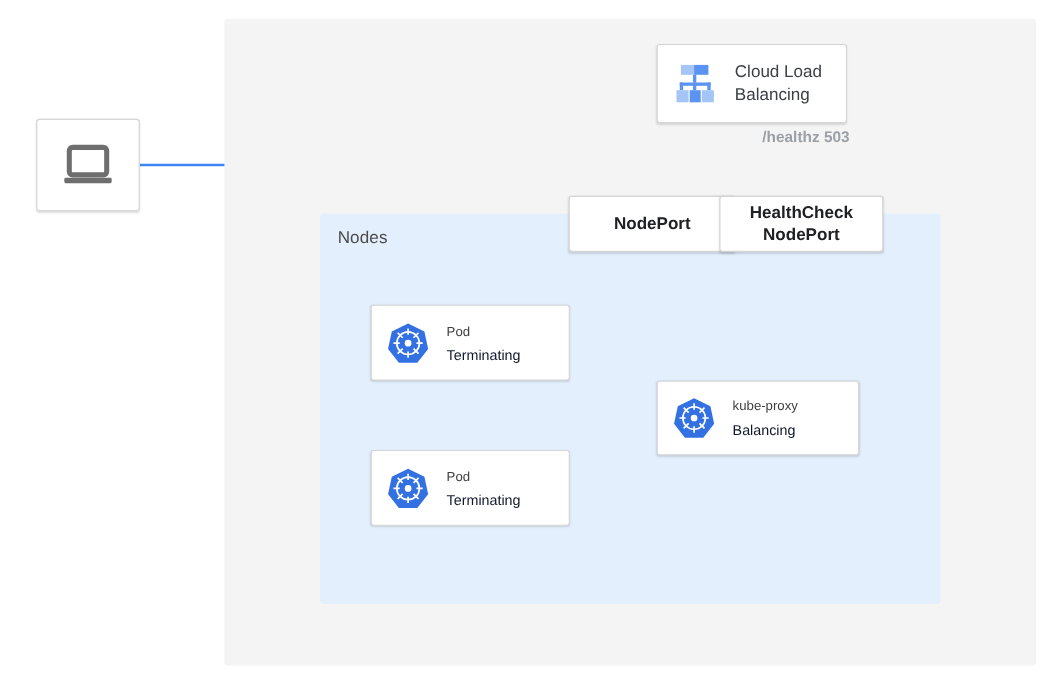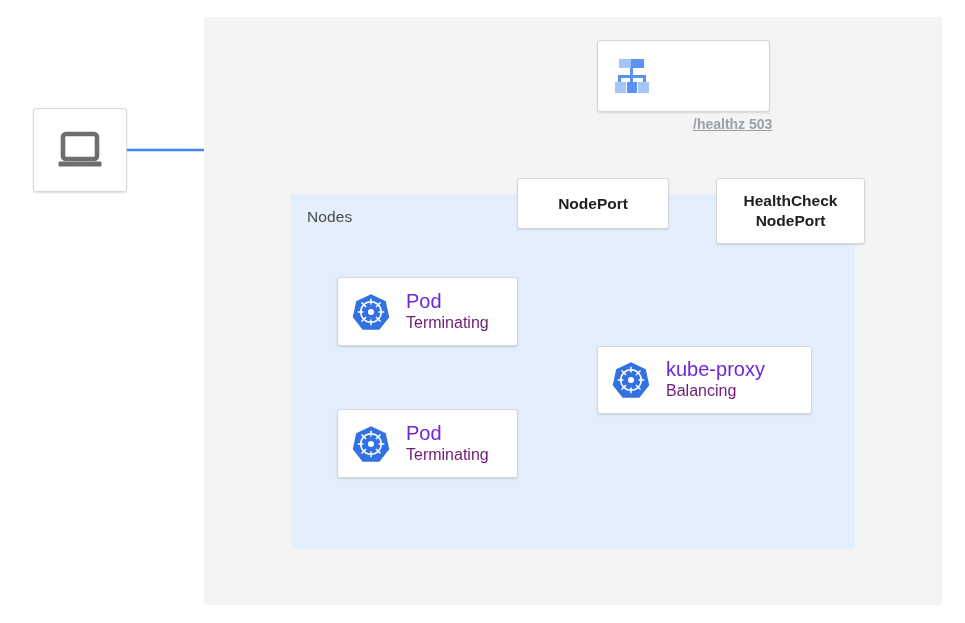--- a/index.html
+++ b/index.html
@@ -59,59 +59,58 @@
     box-sizing: border-box;
   }
   .box-text { margin-left: 16px; }
   .title-lg {
     font-size: 15.5px;
     color: #3c4043;
     line-height: 21px;
     white-space: nowrap;
   }
   .title-dark {
-    font-size: 20px;
-    color: #6d28d9;
+    font-size: 12px;
+    color: #404040;
     line-height: 21px;
     white-space: nowrap;
   }
   .subtitle {
-    font-size: 16px;
-    color: #701a75;
+    font-size: 13px;
+    color: #0f172a;
     line-height: 21px;
     white-space: nowrap;
   }
   .center-bold {
     display: flex;
     align-items: center;
     justify-content: center;
     height: 100%;
     font-size: 15.5px;
     font-weight: bold;
     color: #202124;
     text-align: center;
     line-height: 20px;
   }
   
   #client-box   { left: 33px;  top: 108px; width: 94px;  height: 84px; }
   #lb-box       { left: 597px; top: 40px;  width: 173px; height: 72px; }
   #nodeport-box { left: 517px; top: 178px; width: 152px; height: 51px; }
-  #hcnodeport-box { left: 716px; top: 178px; width: 149px; height: 66px; }
+  #hcnodeport-box { left: 654px; top: 178px; width: 149px; height: 51px; }
   #pod1-box     { left: 337px; top: 277px; width: 181px; height: 69px; }
   #pod2-box     { left: 337px; top: 409px; width: 181px; height: 69px; }
-  #kubeproxy-box{ left: 597px; top: 346px; width: 215px; height: 68px; }
+  #kubeproxy-box{ left: 597px; top: 346px; width: 184px; height: 68px; }
 
   .healthz-label {
     position: absolute;
     left: 693px; top: 116px;
     font-size: 14px;
     font-weight: bold;
     color: #9aa0a6;
     white-space: nowrap;
-    text-decoration: underline;
   }
   svg.icon { display: block; }
 </style>
 </head>
 <body>
 
 <svg id="canvas" viewBox="0 0 965 623" xmlns="http://www.w3.org/2000/svg">
   <defs>
     <marker id="arrow-blue-right" markerWidth="9" markerHeight="9" refX="8" refY="4.5" orient="auto" markerUnits="userSpaceOnUse">
       <path d="M0,0 L9,4.5 L0,9 z" fill="#4285f4"></path>
@@ -170,20 +169,24 @@
         <rect x="19" y="2" width="13" height="9" fill="#5b93f3"></rect>
         <rect x="18" y="11" width="3" height="7" fill="#5b93f3"></rect>
         <rect x="6" y="18" width="28" height="3" fill="#5b93f3"></rect>
         <rect x="6" y="18" width="3" height="7" fill="#5b93f3"></rect>
         <rect x="18" y="18" width="3" height="7" fill="#5b93f3"></rect>
         <rect x="31" y="18" width="3" height="7" fill="#5b93f3"></rect>
         <rect x="3" y="25" width="11" height="11" fill="#a6c5f7"></rect>
         <rect x="15" y="25" width="10" height="11" fill="#5b93f3"></rect>
         <rect x="26" y="25" width="11" height="11" fill="#a6c5f7"></rect>
       </svg>
+    </span>
+    <span class="box-text">
+      <div class="title-lg">Cloud Load</div>
+      <div class="title-lg">Balancing</div>
     </span>
   </div>
 </div>
 
 <div class="healthz-label">/healthz 503</div>
 
 <div class="box" id="nodeport-box">
   <div class="center-bold">NodePort</div>
 </div>
 

